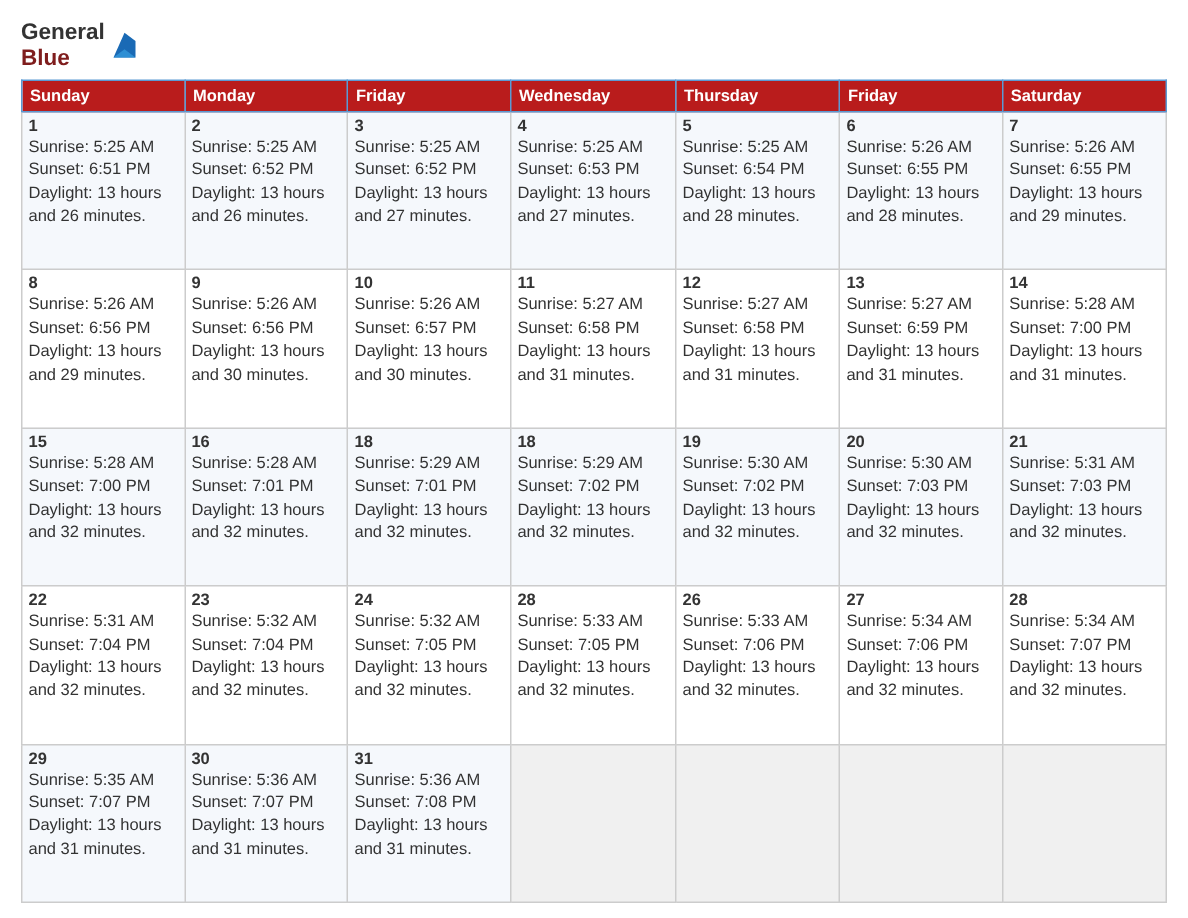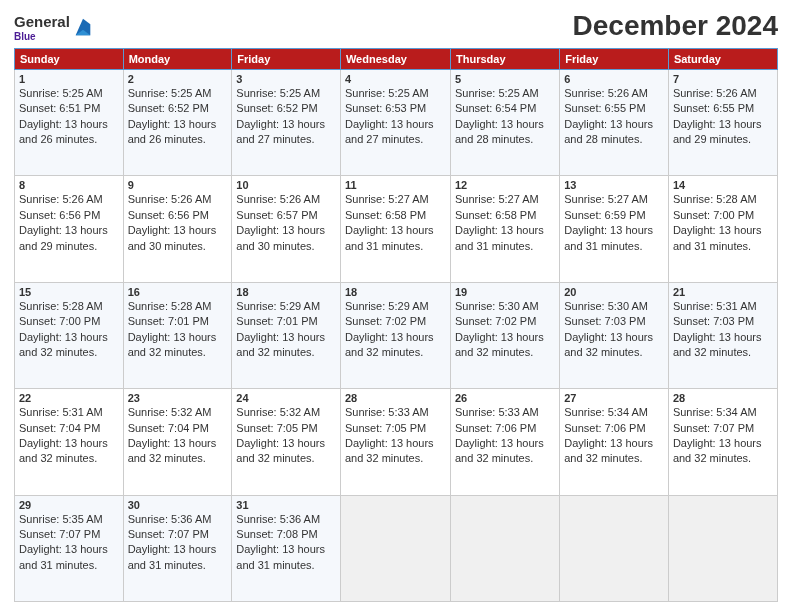--- a/index.html
+++ b/index.html
@@ -32,23 +32,23 @@
       display: flex;
       flex-direction: column;
       line-height: 1.1;
     }
     .logo-general {
       font-size: 15px;
       font-weight: bold;
       color: #333;
     }
     .logo-blue {
-      font-size: 10px;
-      font-weight: bold;
-      color: #4c1d95;
+      font-size: 15px;
+      font-weight: bold;
+      color: #7f1d1d;
     }
     .logo-icon {
       width: 22px;
       height: 22px;
       margin-left: 2px;
     }
     .title-area {
       text-align: right;
     }
     .main-title {
@@ -113,21 +113,20 @@
       <div class="logo-text">
         <span class="logo-general">General</span>
         <span class="logo-blue">Blue</span>
       </div>
       <svg class="logo-icon" viewBox="0 0 24 24">
         <polygon points="4,20 20,20 20,8 12,2" fill="#1a6ab5"></polygon>
         <polygon points="4,20 12,14 20,20" fill="#2e8fd4"></polygon>
       </svg>
     </div>
     <div class="title-area">
-      <div class="main-title">December 2024</div>
     </div>
   </div>
 
   <table class="calendar">
     <thead>
       <tr>
         <th>Sunday</th>
         <th>Monday</th>
         <th>Friday</th>
         <th>Wednesday</th>

